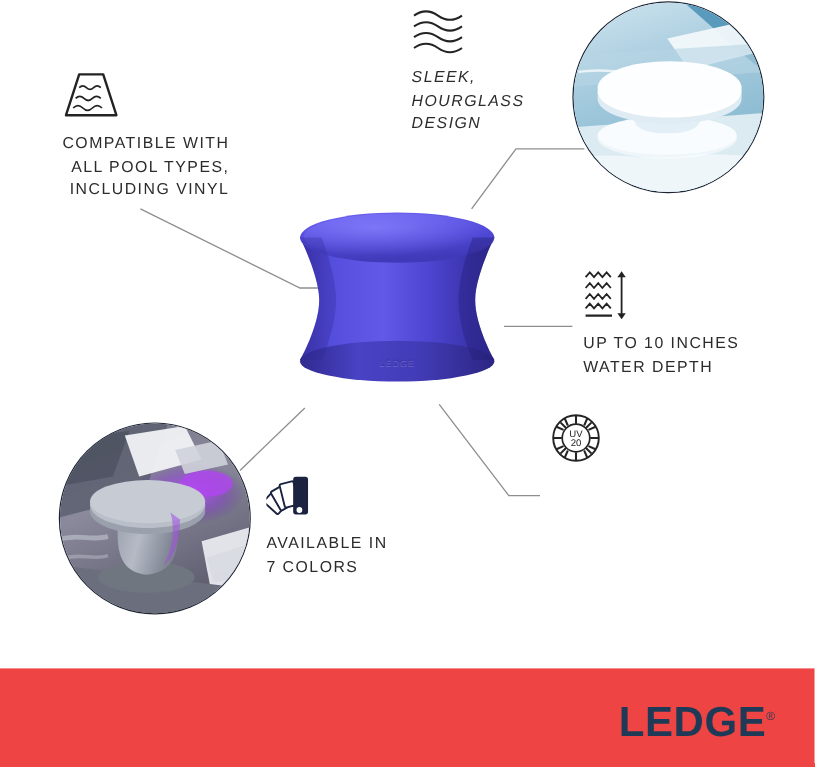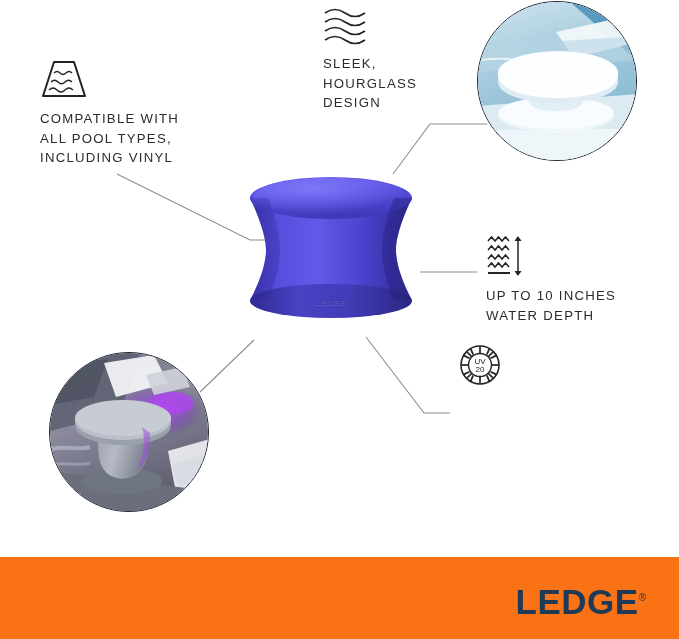--- a/index.html
+++ b/index.html
@@ -39,23 +39,23 @@
     font-family: "Liberation Sans", sans-serif;
     font-size: 13.2px;
     line-height: 19.6px;
     letter-spacing: 1.25px;
     color: #2c2c2c;
     text-transform: uppercase;
     white-space: pre-line;
     font-weight: 400;
   }
 
-  #feature-pool-types { left: 40px; top: 58px; }
-  #feature-hourglass  { left: 323px; top: 5px;  }
-  #feature-depth      { left: 486px; top: 235px; }
+  #feature-pool-types { left: 52px; top: 58px; text-align: right; }
+  #feature-hourglass  { left: 343px; top: 5px; font-style: italic;  }
+  #feature-depth      { left: 486px; top: 225px; }
   #feature-colors     { left: 222px; top: 394px; }
   #feature-uv         { left: 459px; top: 344px; }
 
   
   #product {
     position: absolute;
     left: 236px;
     top: 172px;
     width: 190px;
     height: 155px;
@@ -91,21 +91,21 @@
     width: 160px; height: 160px;
   }
 
   
   #footer {
     position: absolute;
     left: 0;
     top: 557px;
     width: 679px;
     height: 82px;
-    background: #f97316;
+    background: #ef4444;
     text-align: right;
   }
   #logo {
     position: absolute;
     right: 33px;
     top: 27px;
     font-family: "Liberation Sans", sans-serif;
     font-size: 35px;
     font-weight: 700;
     letter-spacing: 0.5px;
@@ -305,20 +305,33 @@
       <path d="M2,32 l3.5,-4 l3.5,4 l3.5,-4 l3.5,4 l3.5,-4 l3.5,4" fill="none" stroke="#232323" stroke-width="1.5"></path>
       <line x1="2" y1="38" x2="24" y2="38" stroke="#232323" stroke-width="2"></line>
       <line x1="32" y1="4" x2="32" y2="38" stroke="#232323" stroke-width="1.5"></line>
       <path d="M32,1 l-3.5,5 h7 Z" fill="#232323"></path>
       <path d="M32,41 l-3.5,-5 h7 Z" fill="#232323"></path>
     </svg>
     <div class="feature-text">UP TO 10 INCHES
 WATER DEPTH</div>
   </div>
 
+  <div class="feature" id="feature-colors">
+    <svg class="feature-icon" width="38" height="40" viewBox="0 0 38 40">
+      <g stroke="#1b2340" stroke-width="1.6" fill="#ffffff">
+        <rect x="1.5" y="17" width="12" height="16" rx="1.4" transform="rotate(-48 7.5 25)"></rect>
+        <rect x="7" y="12" width="12" height="18" rx="1.4" transform="rotate(-30 13 21)"></rect>
+        <rect x="13" y="8" width="12" height="20" rx="1.4" transform="rotate(-14 19 18)"></rect>
+      </g>
+      <rect x="23" y="4" width="11" height="30" rx="1.6" fill="#1b2340" stroke="#1b2340" stroke-width="1.4"></rect>
+      <circle cx="27.5" cy="31" r="2.4" fill="#ffffff"></circle>
+    </svg>
+    <div class="feature-text">AVAILABLE IN
+7 COLORS</div>
+  </div>
 
   <div class="feature" id="feature-uv">
     <svg class="feature-icon" width="42" height="42" viewBox="0 0 42 42">
       <circle cx="21" cy="21" r="19" fill="none" stroke="#232323" stroke-width="1.6"></circle>
       <circle cx="21" cy="21" r="11.5" fill="none" stroke="#232323" stroke-width="1.4"></circle>
       <g stroke="#232323" stroke-width="1.7">
         <line x1="21" y1="2.6" x2="21" y2="9.2"></line>
         <line x1="21" y1="32.8" x2="21" y2="39.4"></line>
         <line x1="2.6" y1="21" x2="9.2" y2="21"></line>
         <line x1="32.8" y1="21" x2="39.4" y2="21"></line>

